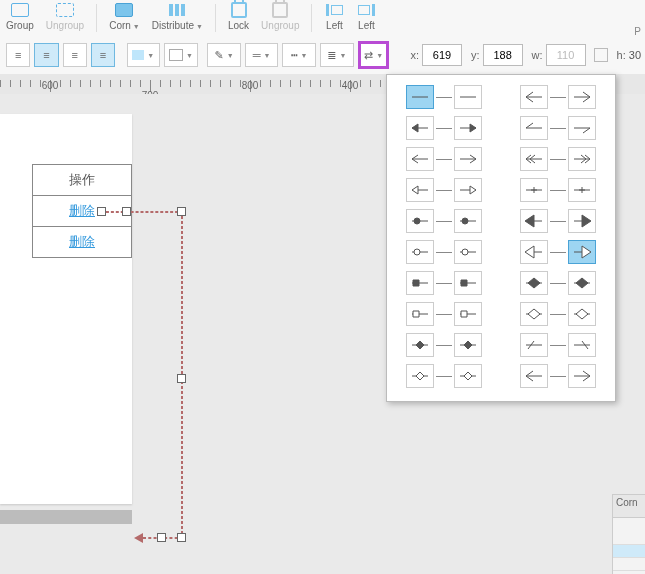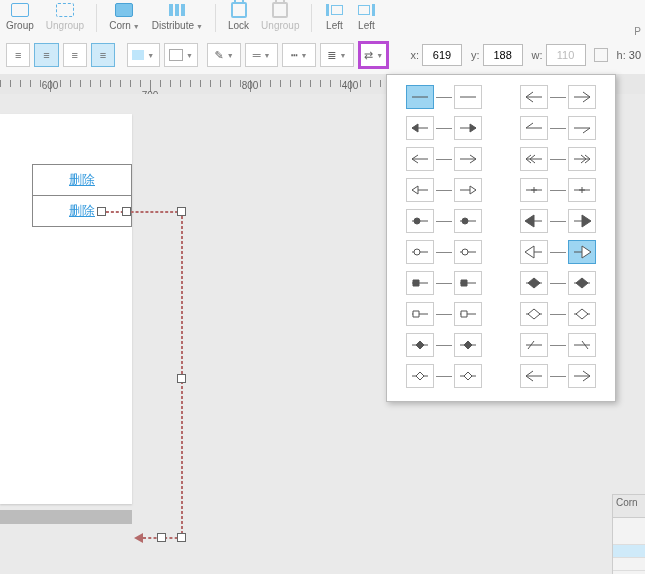--- a/index.html
+++ b/index.html
@@ -239,20 +239,23 @@
         <div class="tick" style="left: 380px;"></div>
         <div class="tick" style="left: 390px;"></div>
         <div class="tick" style="left: 400px;"></div>
       </div>
   </div>
 
   <div class="canvas">
     <div class="page">
       <table class="tbl">
         <tbody>
+            <tr>
+              <td>操作</td>
+            </tr>
         <tr>
               <td><a href="#">删除</a></td>
             </tr>
         <tr>
               <td><a href="#">删除</a></td>
             </tr>
       </tbody>
         </table>
     </div>
     <div class="shadow"></div>

